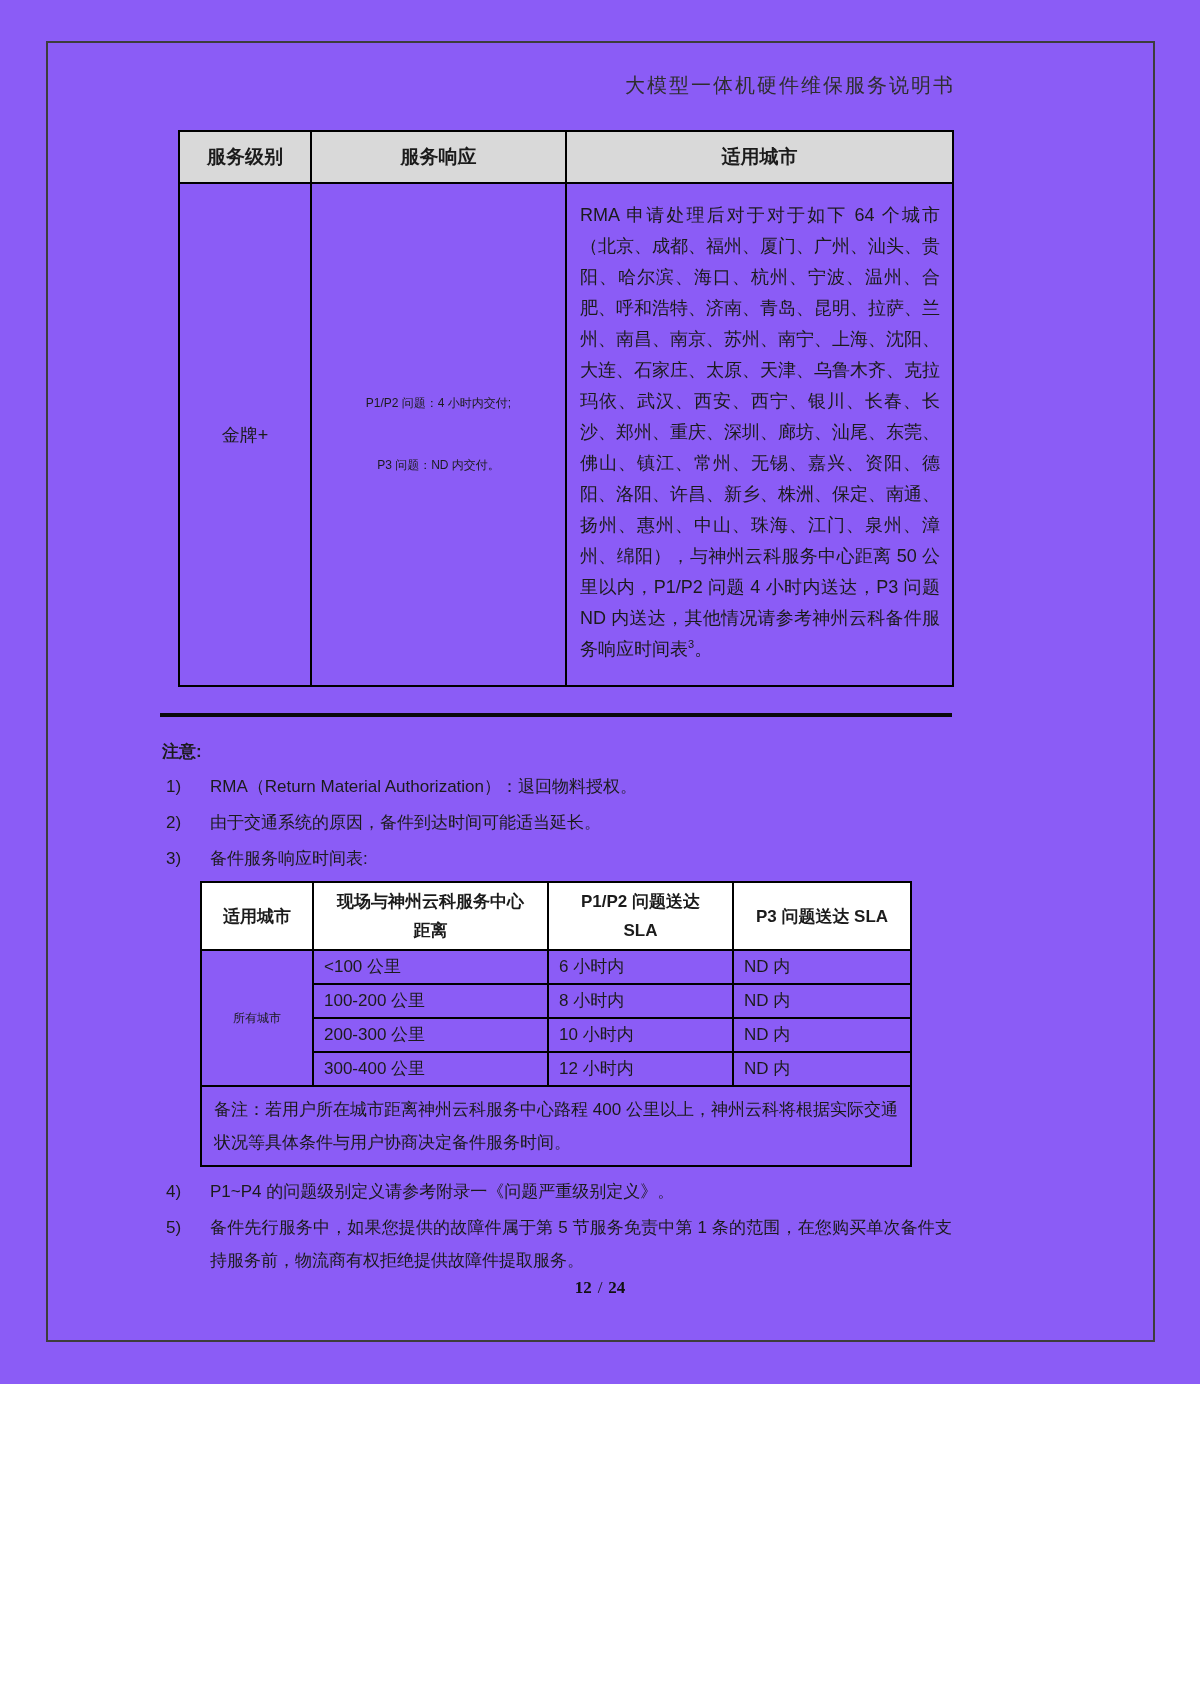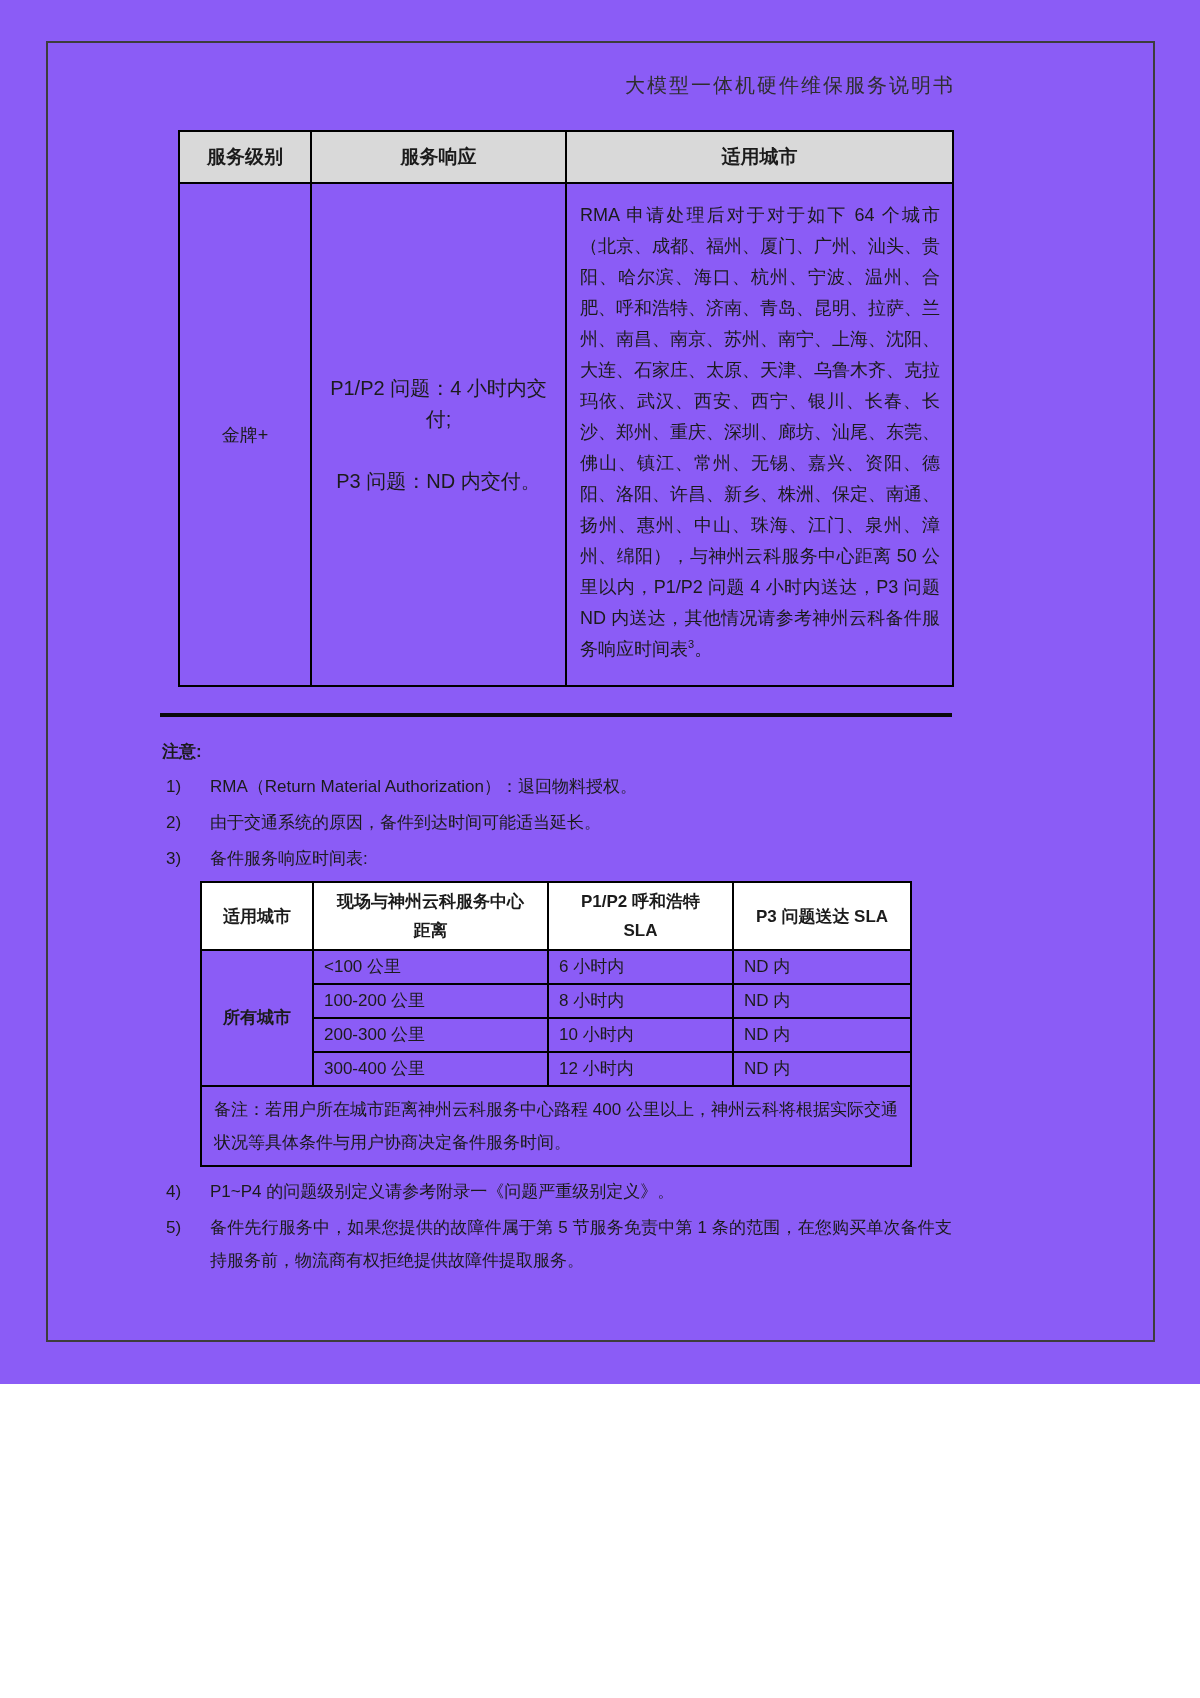--- a/index.html
+++ b/index.html
@@ -63,21 +63,21 @@
   .col-cities { width: 387px; }
 
   td.level-cell {
     text-align: center;
     vertical-align: middle;
     font-size: 18px;
   }
   td.resp-cell {
     text-align: center;
     vertical-align: middle;
-    font-size: 20px;
+    font-size: 12px;
     line-height: 31px;
     padding: 10px 12px;
   }
   td.resp-cell .resp-line2 { margin-top: 31px; }
   td.cities-cell {
     vertical-align: top;
     text-align: justify;
     font-size: 18px;
     line-height: 31px;
     padding: 16px 12px 20px 13px;
@@ -135,22 +135,21 @@
   .sla-col4 { width: 178px; }
   table.sla-table td {
     padding: 3px 10px;
     line-height: 26px;
     text-align: left;
     vertical-align: middle;
     margin-top: 29px;
   }
   table.sla-table td.city-group {
     text-align: center;
-    font-size: 17px;
-    font-weight: bold;
+    font-size: 12px;
   }
   table.sla-table td.note-row {
     padding: 6px 12px;
     line-height: 33px;
     text-align: justify;
   }
 
   
   .closing {
     margin-top: 14px;
@@ -234,21 +233,21 @@
           <col class="sla-col4">
       </colgroup>
       <thead>
         <tr>
           <th>适用城市</th>
           <th>
             <div>现场与神州云科服务中心</div>
             <div>距离</div>
           </th>
           <th>
-            <div>P1/P2 呼和浩特</div>
+            <div>P1/P2 问题送达</div>
             <div>SLA</div>
           </th>
           <th>P3 问题送达 SLA</th>
         </tr>
       </thead>
       <tbody>
         <tr>
           <td class="city-group" rowspan="4">所有城市</td>
           <td>&lt;100 公里</td>
           <td>6 小时内</td>
@@ -280,14 +279,17 @@
       <span class="txt">P1~P4 的问题级别定义请参考附录一《问题严重级别定义》。</span>
     </div>
     <div class="note-item">
       <span class="num">5)</span>
       <span class="txt">备件先行服务中，如果您提供的故障件属于第 5 节服务免责中第 1 条的范围，在您购买单次备件支持服务前，物流商有权拒绝提供故障件提取服务。</span>
     </div>
 
 
   </div>
 
+  <div class="page-footer">
+    <span class="pg">12</span><span class="sep">/</span><span class="pg">24</span>
+  </div>
 
 </div>
 
 </body></html>

